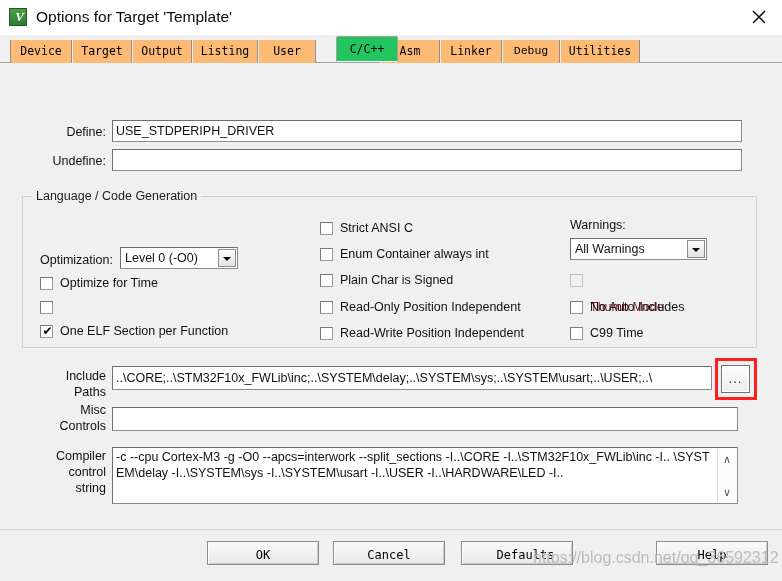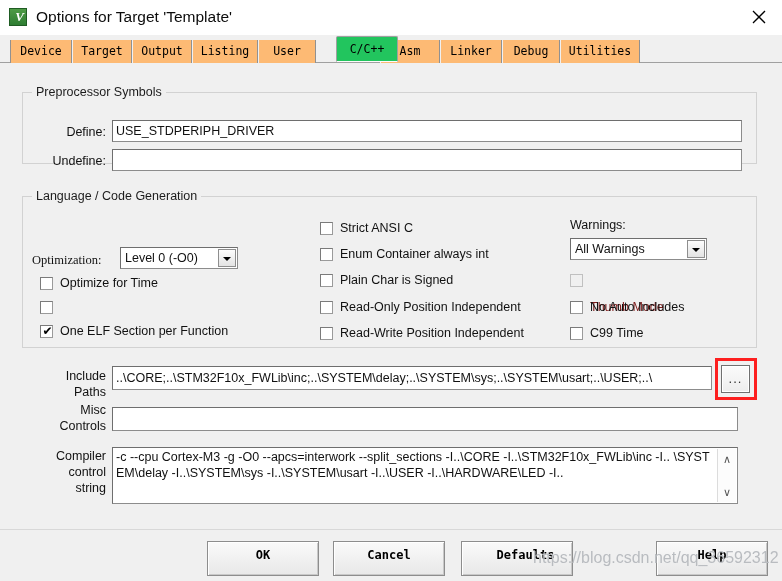--- a/index.html
+++ b/index.html
@@ -188,29 +188,28 @@
   }
   .scrollcol .sa.up{top:2px;}
   .scrollcol .sa.dn{bottom:2px;}
 
   
   .footer{
     position:absolute;left:0;top:529px;width:782px;height:52px;
     background:#f0f0f0;border-top:1px solid #d8d8d8;
   }
   .btn{
-    position:absolute;top:11px;height:35px;
+    position:absolute;top:11px;height:24px;
     background:linear-gradient(#fafafa,#e8e8e8);
     border:1px solid #8d8d8d;
     box-shadow:inset 1px 1px 0 #ffffff, inset -1px -1px 0 #c8c8c8;
     box-sizing:border-box;
     font-family:"DejaVu Sans Mono","Liberation Mono",monospace;
     font-size:12px;line-height:26px;text-align:center;color:#000;
     cursor:default;
-    font-weight:bold;
   }
 
   
   .watermark{
     position:absolute;left:533px;top:549px;
     font-size:16px;color:#b9bcc0;white-space:nowrap;
     letter-spacing:0px;
     pointer-events:none;
     font-family:"Liberation Sans",sans-serif;
   }
@@ -235,39 +234,36 @@
   <div class="baseline"></div>
 
   <div class="tab first" style="left:10px;width:62px;">Device</div>
   <div class="tab" style="left:72px;width:60px;">Target</div>
   <div class="tab" style="left:132px;width:60px;">Output</div>
   <div class="tab" style="left:192px;width:66px;">Listing</div>
   <div class="tab" style="left:258px;width:58px;">User</div>
   <div class="tab active" style="left:316px;width:62px;">C/C++</div>
   <div class="tab" style="left:380px;width:60px;">Asm</div>
   <div class="tab" style="left:440px;width:62px;">Linker</div>
-  <div class="tab" style="left:502px;width:58px;">Debug</div>
+  <div class="tab" style="left:502px;width:58px;font-family:Liberation Mono, monospace;">Debug</div>
   <div class="tab" style="left:560px;width:80px;">Utilities</div>
 </div>
 
 <div class="body">
 
-  <div class="group" style="left:22px;top:29px;width:735px;height:72px;">
-    <div class="group-title">Preprocessor Symbols</div>
-  </div>
   <div class="lbl r" style="left:30px;top:62px;width:76px;">Define:</div>
   <div class="tbox" style="left:112px;top:57px;width:630px;height:22px;">USE_STDPERIPH_DRIVER</div>
   <div class="lbl r" style="left:30px;top:91px;width:76px;">Undefine:</div>
   <div class="tbox" style="left:112px;top:86px;width:630px;height:22px;"></div>
 
   <div class="group" style="left:22px;top:133px;width:735px;height:152px;">
     <div class="group-title">Language / Code Generation</div>
   </div>
 
-  <div class="lbl" style="left:32px;top:190px;font-family:Liberation Serif, serif;">Optimization:</div>
+  <div class="lbl" style="left:40px;top:190px;">Optimization:</div>
   <div class="combo" style="left:120px;top:184px;width:118px;">
     <span>Level 0 (-O0)</span>
     <span class="arrowbox">
         <i></i>
       </span>
   </div>
 
   <div class="cb" style="left:40px;top:214px;"></div>
   <div class="cb-lbl" style="left:60px;top:213px;">Optimize for Time</div>
 

